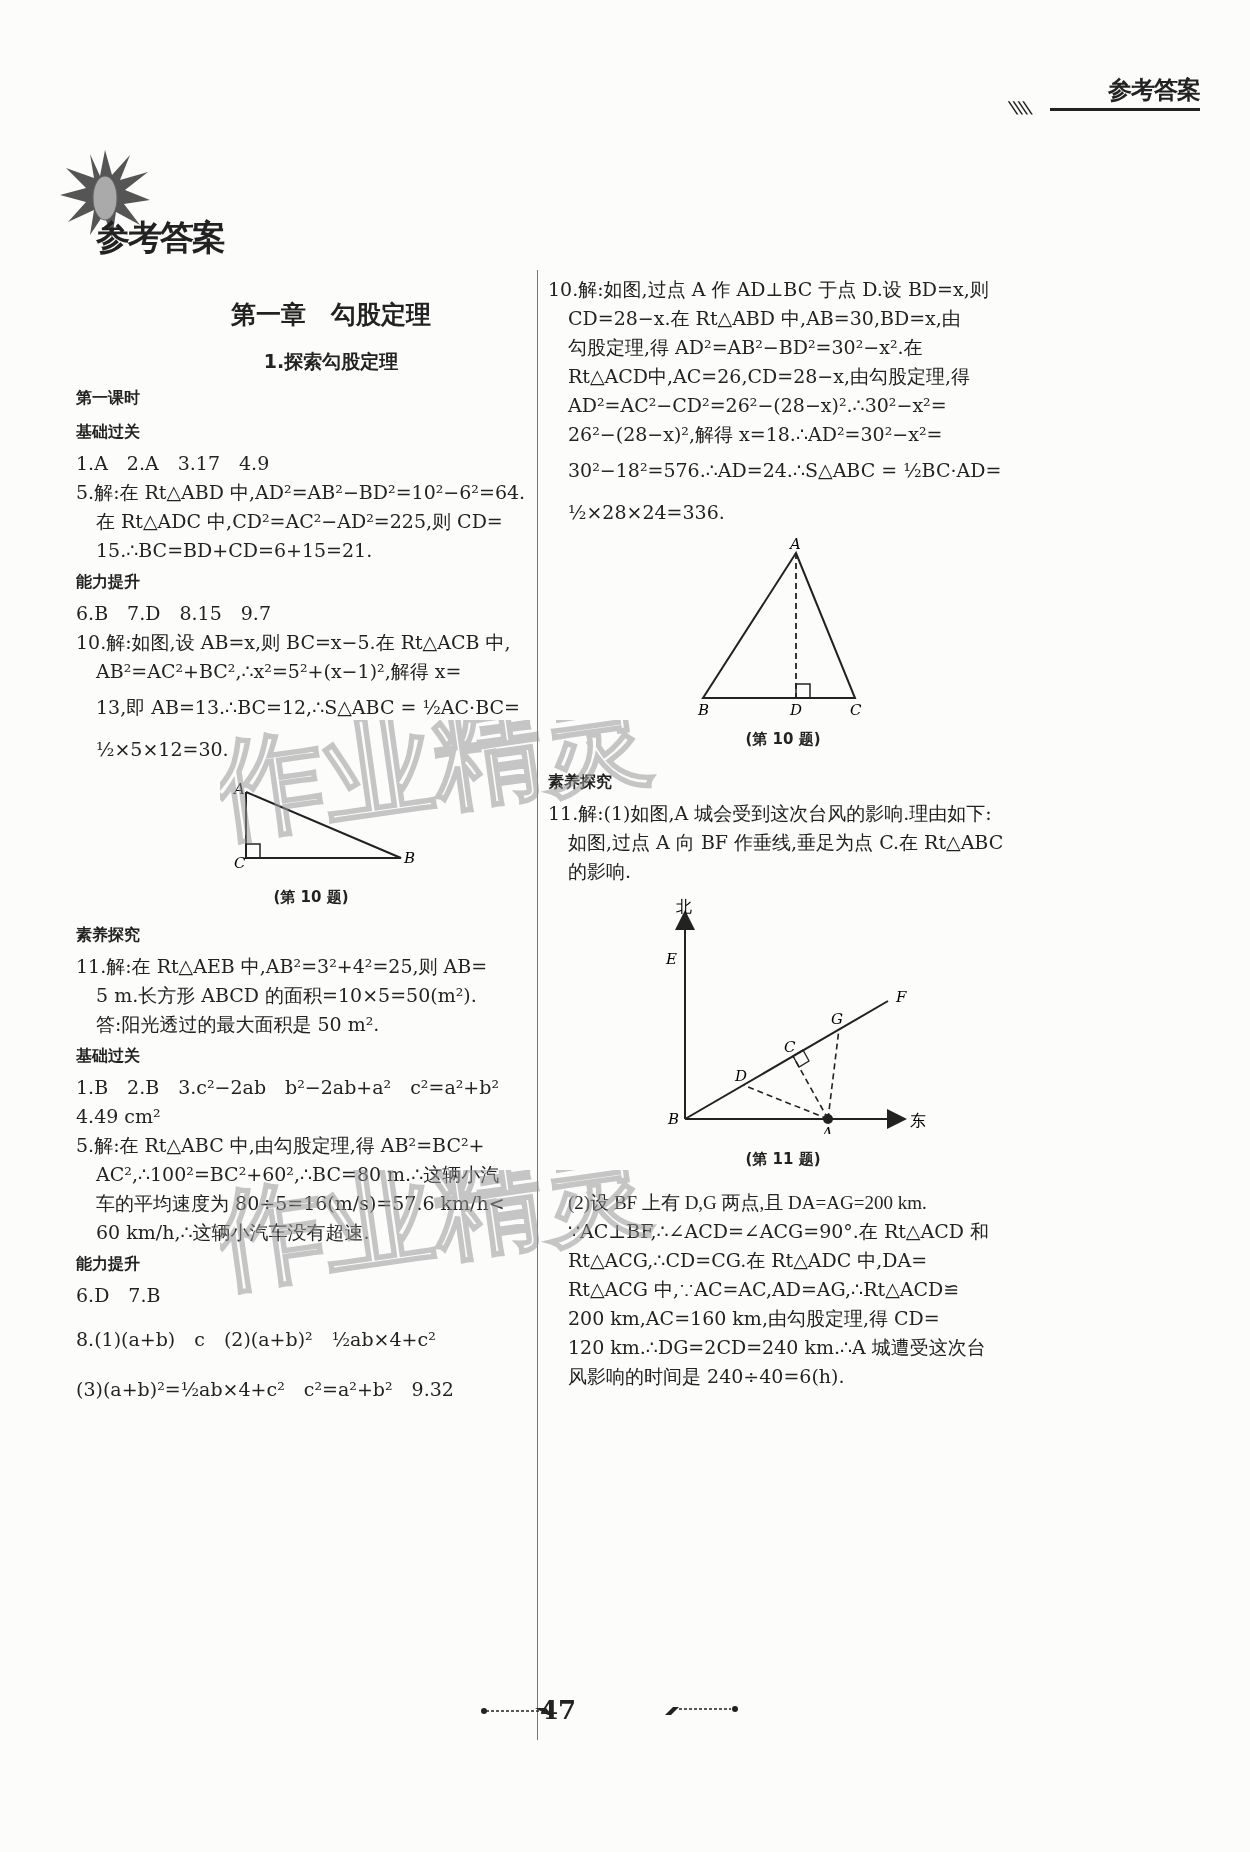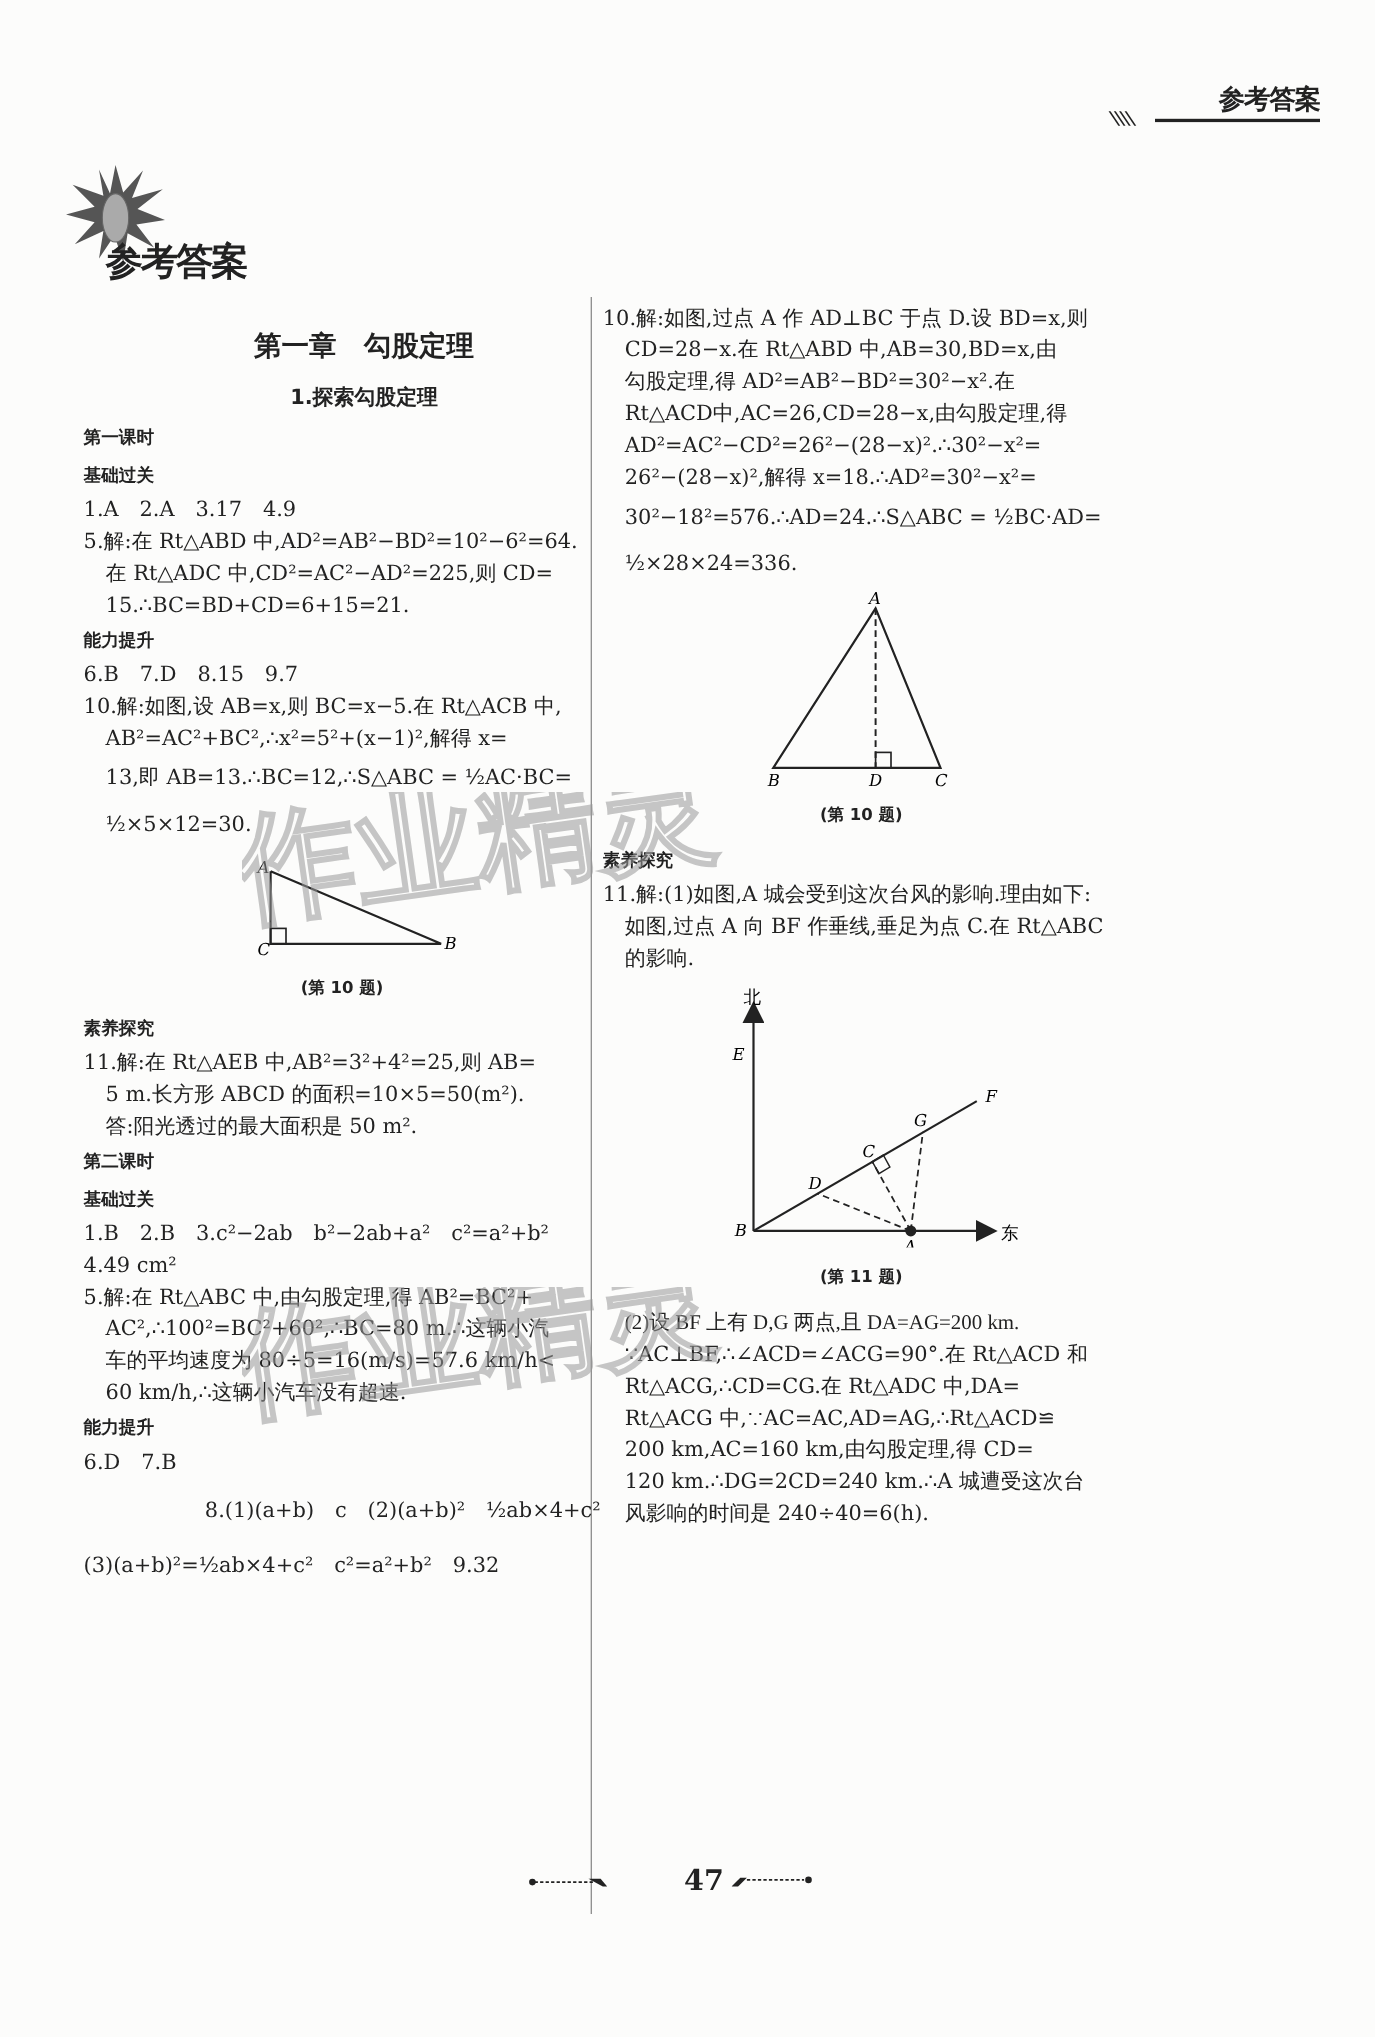--- a/index.html
+++ b/index.html
@@ -18,21 +18,21 @@
   .col-right { left:548px; top:275px; width:470px; }
   .divider { left:537px; top:270px; width:1px; height:1470px; background:#777; }
   .chapter { text-align:center; font-family:"DejaVu Sans",sans-serif; font-weight:bold; font-size:25px; margin-top:0; height:40px; line-height:40px; padding-left:40px; }
   .section { text-align:center; font-family:"DejaVu Sans",sans-serif; font-weight:bold; font-size:19px; height:40px; line-height:40px; margin-top:6px; padding-left:40px; }
   .sub { font-family:"DejaVu Sans",sans-serif; font-weight:bold; font-size:16px; height:34px; line-height:34px; }
   .p { min-height:29px; line-height:29px; white-space:nowrap; }
   .ind { padding-left:20px; }
   .frac-line { height:42px; line-height:42px; }
   .fig { position:relative; }
   .caption { text-align:center; font-family:"DejaVu Sans",sans-serif; font-size:15px; font-weight:bold; }
-  .footer { left:540px; top:1695px; width:200px; height:30px; text-align:center; }
+  .footer { left:540px; top:1695px; width:200px; height:30px; text-align:left; }
   .footer .pn { font-family:"DejaVu Serif",serif; font-weight:bold; font-size:26px; }
   .watermark { opacity:0.55; }
 </style>
 </head>
 <body>
 
 <div class="abs hdr-right">
   <span class="slashes">\\\\</span>
   <span class="line"></span>
   <span class="txt">参考答案</span>
@@ -75,32 +75,31 @@
       <text x="328" y="93" font-size="15" font-style="italic" font-family="DejaVu Serif, serif">B</text>
     </svg>
     <div class="caption" style="margin-top:-4px;">(第 10 题)</div>
   </div>
 
   <div class="sub" style="margin-top:18px;">素养探究</div>
   <div class="p">11.解:在 Rt△AEB 中,AB²=3²+4²=25,则 AB=</div>
   <div class="p ind">5 m.长方形 ABCD 的面积=10×5=50(m²).</div>
   <div class="p ind">答:阳光透过的最大面积是 50 m².</div>
 
-  <div class="sub">第二课时</div>
   <div class="sub">基础过关</div>
   <div class="p">1.B　2.B　3.c²−2ab　b²−2ab+a²　c²=a²+b²</div>
   <div class="p">4.49 cm²</div>
   <div class="p">5.解:在 Rt△ABC 中,由勾股定理,得 AB²=BC²+</div>
   <div class="p ind">AC²,∴100²=BC²+60²,∴BC=80 m.∴这辆小汽</div>
   <div class="p ind">车的平均速度为 80÷5=16(m/s)=57.6 km/h&lt;</div>
   <div class="p ind">60 km/h,∴这辆小汽车没有超速.</div>
 
   <div class="sub">能力提升</div>
   <div class="p">6.D　7.B</div>
-  <div class="p frac-line" style="margin-top:8px;text-align:right;">8.(1)(a+b)　c　(2)(a+b)²　½ab×4+c²</div>
+  <div class="p frac-line" style="margin-top:8px;">8.(1)(a+b)　c　(2)(a+b)²　½ab×4+c²</div>
   <div class="p frac-line" style="margin-top:8px;">(3)(a+b)²=½ab×4+c²　c²=a²+b²　9.32</div>
 </div>
 
 <div class="col col-right">
   <div class="p">10.解:如图,过点 A 作 AD⊥BC 于点 D.设 BD=x,则</div>
   <div class="p ind">CD=28−x.在 Rt△ABD 中,AB=30,BD=x,由</div>
   <div class="p ind">勾股定理,得 AD²=AB²−BD²=30²−x².在</div>
   <div class="p ind">Rt△ACD中,AC=26,CD=28−x,由勾股定理,得</div>
   <div class="p ind">AD²=AC²−CD²=26²−(28−x)².∴30²−x²=</div>
   <div class="p ind">26²−(28−x)²,解得 x=18.∴AD²=30²−x²=</div>

